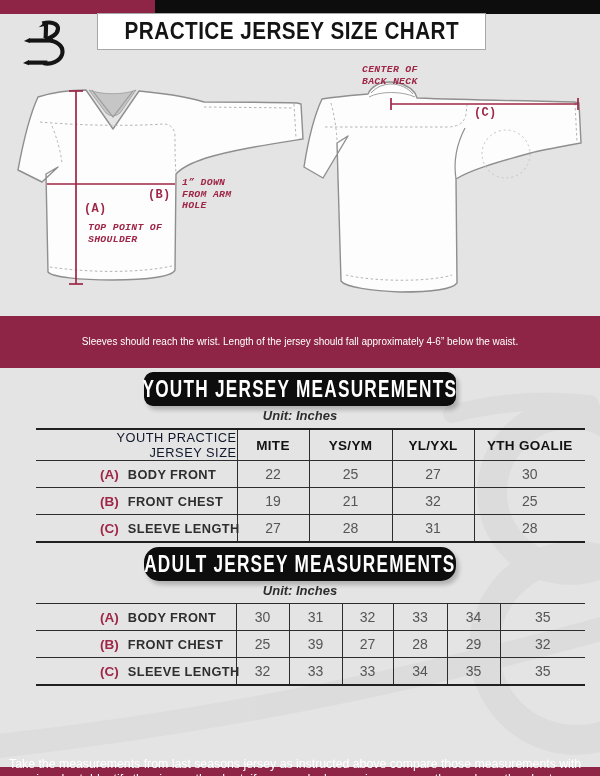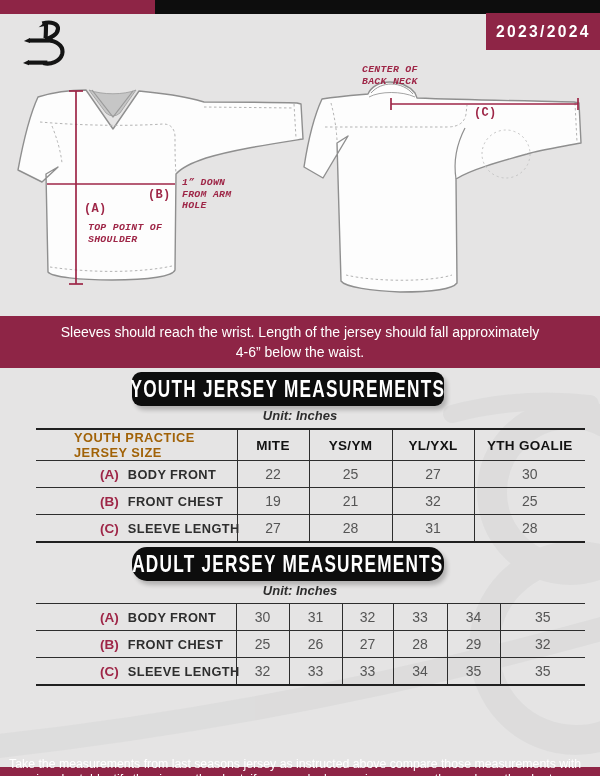--- a/index.html
+++ b/index.html
@@ -28,40 +28,40 @@
 
   
   .diagrams{position:absolute;left:0;top:46px;width:475px;height:266px;z-index:2;font-family:Liberation Mono, monospace;}
   .ann{position:absolute;color:#9E2647;}
   .marker{font-weight:800;font-size:12px;letter-spacing:.3px;}
   .note{font-style:italic;font-weight:600;font-size:9.8px;line-height:11.5px;letter-spacing:.3px;}
 
   
   .notice{position:absolute;left:0;top:316px;width:600px;height:52px;background:#8E2546;z-index:3;
           display:flex;align-items:center;justify-content:center;}
-  .notice p{margin:0;width:490px;text-align:center;color:#ffffff;font-size:14px;line-height:20px;font-weight:400;}
-
-  
-  .pill{position:absolute;left:132px;width:312px;height:34px;background:#0d0d0d;border-radius:9px;z-index:3;
+  .notice p{margin:0;width:490px;text-align:center;color:#ffffff;font-size:10px;line-height:20px;font-weight:400;}
+
+  
+  .pill{position:absolute;left:144px;width:312px;height:34px;background:#0d0d0d;border-radius:9px;z-index:3;
         display:flex;align-items:center;justify-content:center;box-shadow:3px 4px 4px rgba(0,0,0,.22);}
   .pill span{color:#ffffff;font-weight:800;font-size:21px;letter-spacing:1.5px;white-space:nowrap;
         display:inline-block;transform:scale(.82,1.1);}
   .unit{position:absolute;left:0;width:600px;text-align:center;font-style:italic;font-weight:600;
         font-size:13px;color:#2e2e2e;z-index:3;}
 
   
   table.size-table{position:absolute;left:36px;width:549px;border-collapse:collapse;table-layout:fixed;z-index:3;}
   .size-table th,.size-table td{padding:0;margin:0;font-family:"Liberation Sans",sans-serif;}
   .size-table tr{height:27px;}
   .size-table tr.head{height:26px;}
   .size-table th,.size-table td{border-top:1.5px solid #2d2d2d;border-bottom:1.5px solid #2d2d2d;}
   .size-table tr.head th{border-top:2.2px solid #202020;}
   .size-table tr:last-child td{border-bottom:2.2px solid #202020;}
   .size-table .vline{border-left:1.5px solid #2d2d2d;}
-  .size-table th.lab{font-weight:700;color:#a16207;font-size:12.8px;letter-spacing:.5px;text-align:left;padding-left:38px;}
+  .size-table th.lab{font-weight:400;color:#0f172a;font-size:12.8px;letter-spacing:.5px;text-align:right;padding-left:38px;}
   .size-table th.col{font-weight:700;color:#121212;font-size:13.5px;letter-spacing:.3px;text-align:center;}
   .size-table td.row-label{text-align:left;padding-left:64px;white-space:nowrap;}
   .size-table td.row-label .key{color:#9E2647;font-weight:800;font-size:13.5px;}
   .size-table td.row-label .nm{color:#2e2e2e;font-weight:600;font-size:12.8px;letter-spacing:.4px;margin-left:9px;}
   .size-table td.val{text-align:center;color:#555555;font-size:14px;}
 
   
   .footer{position:absolute;left:0;top:727px;width:600px;height:49px;z-index:4;display:flex;}
   .brand-box{width:168px;height:49px;background:#0b0b0b;position:relative;flex:none;}
   .logo-foot{position:absolute;left:17px;top:7px;width:27px;height:34px;}
@@ -98,22 +98,22 @@
         <path d="M60,46 C79,50 89,62 85,76 C80,92 60,99 44,95"></path>
       </g>
       <g fill="#141414">
         <polygon points="50,4 50,14 34,17"></polygon>
         <polygon points="2,47 15,40.5 15,51.5"></polygon>
         <rect x="13" y="41.5" width="52" height="9"></rect>
         <polygon points="0,95 13,88.5 13,99.5"></polygon>
         <rect x="11" y="89.5" width="42" height="9"></rect>
       </g>
     </svg>
-    <div class="year-box">
-      <span>2023/2024</span>
+    <div class="title-box">
+      <span>PRACTICE JERSEY SIZE CHART</span>
     </div>
   </div>
 
   <div class="diagrams">
     <svg width="600" height="266" viewBox="0 0 600 266">
 
       <g>
         <path d="M38,51 C54,46 71,44 86,44 L113,83 L139,45 C160,47 182,50 197,54 L204,56
                  C230,56 270,56 297,57 L301,58 L303,93
                  C265,99 232,104 206,112 C194,116 182,121 176,128
@@ -238,21 +238,21 @@
       <td class="val vline">30</td>
       <td class="val vline">31</td>
       <td class="val vline">32</td>
       <td class="val vline">33</td>
       <td class="val vline">34</td>
       <td class="val vline">35</td>
     </tr>
     <tr>
       <td class="row-label"><span class="key">(B)</span><span class="nm">FRONT CHEST</span></td>
       <td class="val vline">25</td>
-      <td class="val vline">26</td>
+      <td class="val vline">39</td>
       <td class="val vline">27</td>
       <td class="val vline">28</td>
       <td class="val vline">29</td>
       <td class="val vline">32</td>
     </tr>
     <tr>
       <td class="row-label"><span class="key">(C)</span><span class="nm">SLEEVE LENGTH</span></td>
       <td class="val vline">32</td>
       <td class="val vline">33</td>
       <td class="val vline">33</td>

